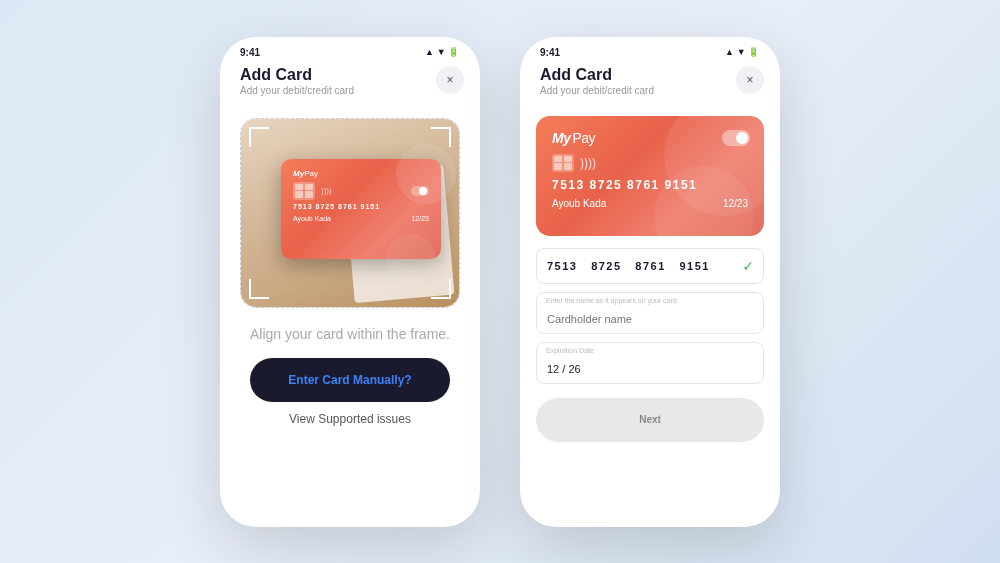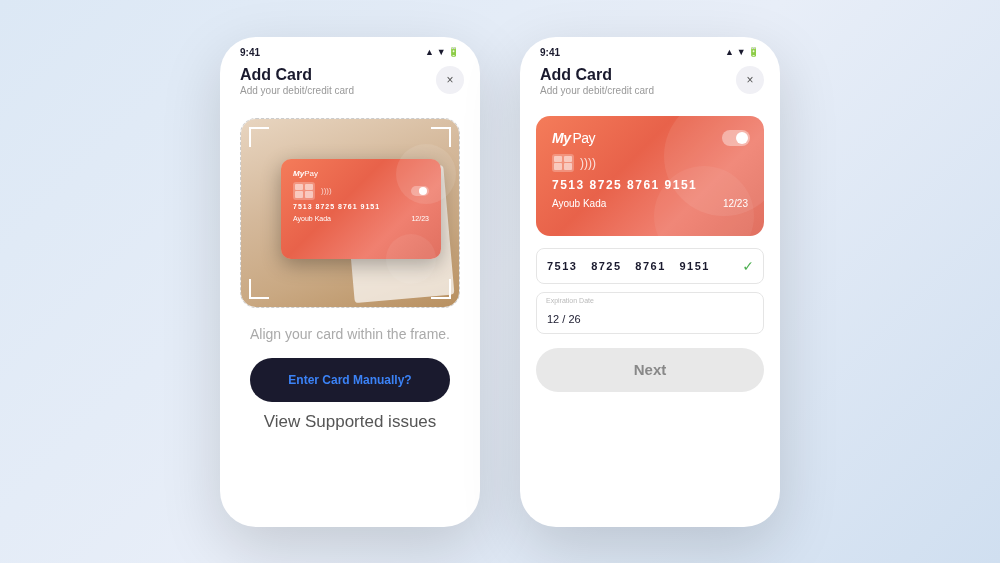--- a/index.html
+++ b/index.html
@@ -173,21 +173,21 @@
       font-size: 12px;
       font-weight: 600;
       cursor: pointer;
     }
 
     .btn-supported {
       display: block;
       margin: 0 auto;
       background: none;
       border: none;
-      font-size: 17px;
+      font-size: 12px;
       color: #555;
       cursor: pointer;
       text-decoration: none;
     }
 
     
 
     
     .card-display {
       margin: 8px 16px 12px;
@@ -374,21 +374,21 @@
     
     .btn-next {
       display: block;
       width: calc(100% - 32px);
       margin: 14px 16px 0;
       height: 44px;
       background: #e8e8e8;
       color: #888;
       border: none;
       border-radius: 22px;
-      font-size: 15px;
+      font-size: 10px;
       font-weight: 600;
       cursor: pointer;
     }
 
     
     .my-text { font-style: italic; font-weight: 900; }
   </style>
 </head>
 <body>
 
@@ -496,20 +496,24 @@
       </div>
     </div>
 
     <div class="form-area">
 
       <div class="input-row">
         <input class="input-field card-num-field" type="text" value="7513   8725   8761   9151" style="">
         <span class="check-icon">✓</span>
       </div>
 
+      <div class="input-row">
+        <span class="input-label">Enter the name as it appears on your card.</span>
+        <input class="input-field has-label" type="text" placeholder="Cardholder name" style="">
+      </div>
 
       <div class="input-row-split">
         <div class="input-row">
           <span class="input-label">Expiration Date</span>
           <input class="input-field has-label" type="text" value="12 / 26" style="">
         </div>
       </div>
     </div>
 
     <button class="btn-next">Next</button>

